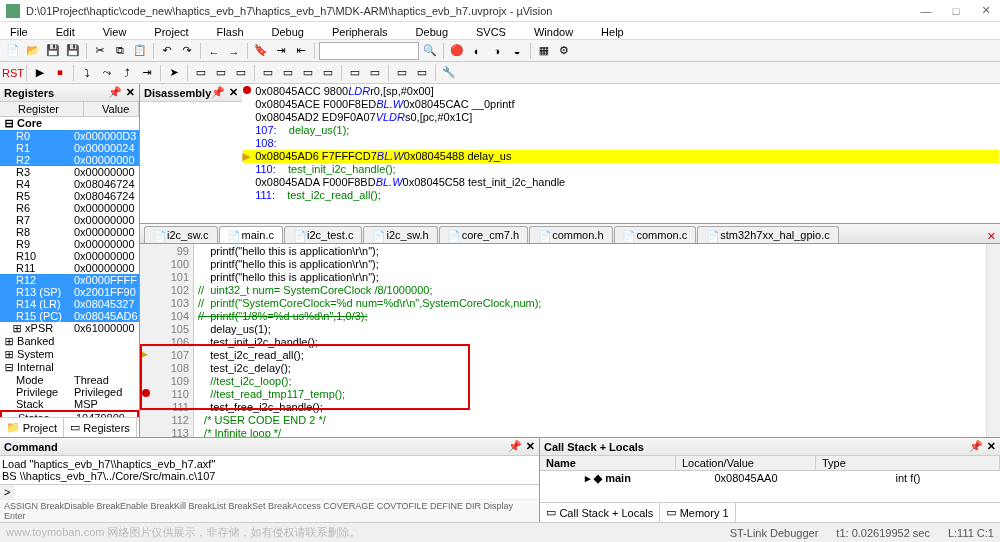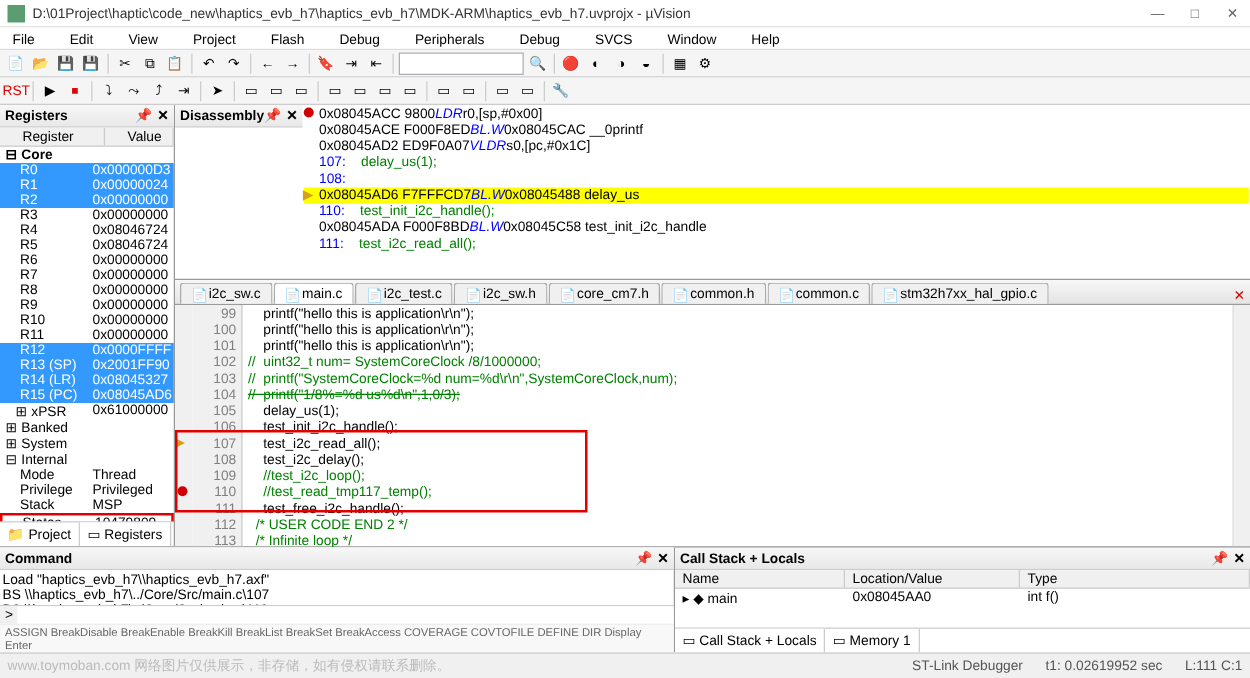--- a/index.html
+++ b/index.html
@@ -61,23 +61,23 @@
 .cmd-panel { flex: 1; background: #fff; display: flex; flex-direction: column; border-right: 1px solid #999; }
 .cmd-body { flex: 1; font-family: Consolas, monospace; font-size: 10px; padding: 2px; overflow: auto; line-height: 12px; }
 .cmd-input-row { display: flex; border-top: 1px solid #ccc; }
 .cmd-prompt { padding: 1px 4px; background: #f0f0f0; }
 .cmd-input { flex: 1; border: none; outline: none; font-family: Consolas, monospace; font-size: 10px; padding: 1px 4px; }
 .cmd-hint { font-size: 9px; color: #666; padding: 1px 4px; border-top: 1px solid #eee; background: #f8f8f8; }
 .stack-panel { width: 460px; background: #fff; display: flex; flex-direction: column; }
 .stack-table { flex: 1; overflow: auto; }
 .stack-hdr { display: flex; background: #f0f0f0; border-bottom: 1px solid #ccc; font-size: 10px; }
 .stack-hdr > div { padding: 1px 6px; border-right: 1px solid #ccc; }
-.stack-row { display: flex; font-size: 10px; }
+.stack-row { display: flex; font-size: 10px; text-align: center; }
 .stack-row > div { padding: 1px 6px; }
-.sc1 { width: 136px; } .sc2 { width: 140px; } .sc3 { flex: 1; }
+.sc1 { width: 136px; font-weight: bold; } .sc2 { width: 140px; } .sc3 { flex: 1; }
 .stack-tabs { height: 20px; border-top: 1px solid #ccc; display: flex; }
 .statusbar { height: 20px; background: #f0f0f0; border-top: 1px solid #ccc; display: flex; align-items: center; padding: 0 6px; gap: 20px; font-size: 10px; color: #555; }
 .statusbar .right { margin-left: auto; display: flex; gap: 18px; }
 .scrollbar-v { width: 14px; background: #f0f0f0; border-left: 1px solid #ddd; }
 </style>
 </head>
 <body>
 
 <div class="titlebar">
   <div class="titlebar-icon"></div>

